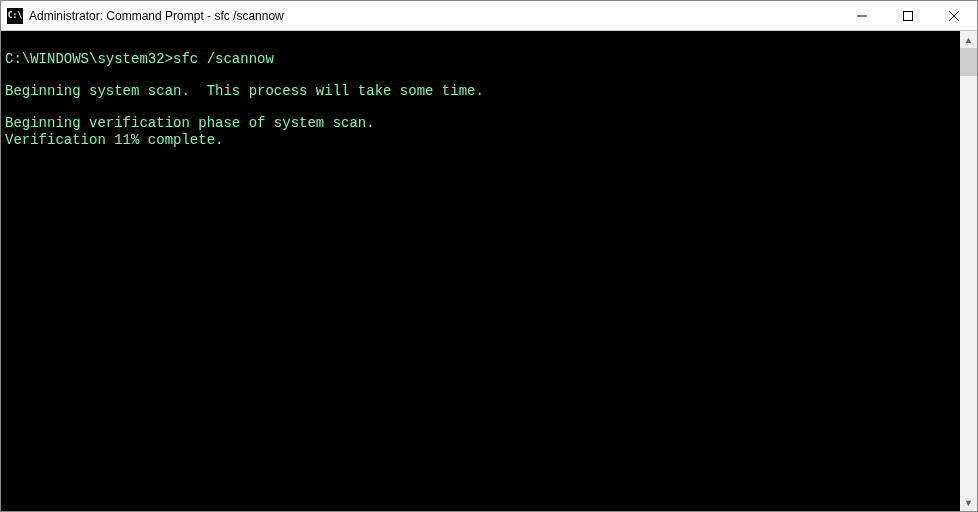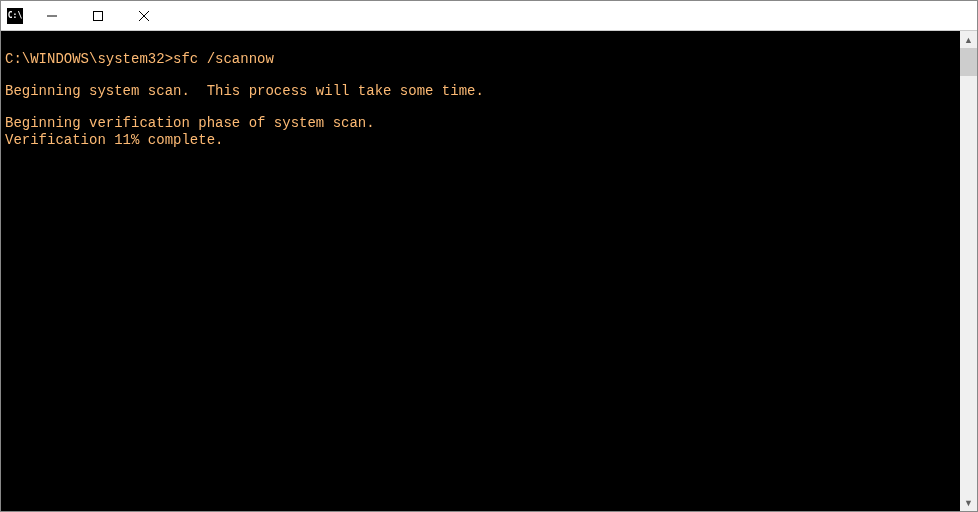--- a/index.html
+++ b/index.html
@@ -67,21 +67,21 @@
       height: 10px;
     }
     .content-area {
       flex: 1;
       display: flex;
       position: relative;
     }
     .terminal {
       flex: 1;
       background: #000;
-      color: #fdba74;
+      color: #86efac;
       font-family: Consolas, "Courier New", monospace;
       font-size: 14px;
       line-height: 1.15;
       padding: 4px 4px;
       white-space: pre;
       overflow: hidden;
     }
     .scrollbar {
       width: 17px;
       background: #f0f0f0;
@@ -126,20 +126,21 @@
     }
   </style>
 </head>
 <body>
 
 <div class="window">
   <div class="titlebar">
     <div class="titlebar-icon">
       <span>C:\</span>
     </div>
+    <div class="titlebar-title">Administrator: Command Prompt - sfc  /scannow</div>
     <div class="titlebar-controls">
       <div class="titlebar-btn">
         <svg viewBox="0 0 10 10">
             <line x1="0" y1="5" x2="10" y2="5" stroke="#000" stroke-width="1"></line>
           </svg>
       </div>
       <div class="titlebar-btn">
         <svg viewBox="0 0 10 10">
             <rect x="0.5" y="0.5" width="9" height="9" fill="none" stroke="#000" stroke-width="1"></rect>
           </svg>

